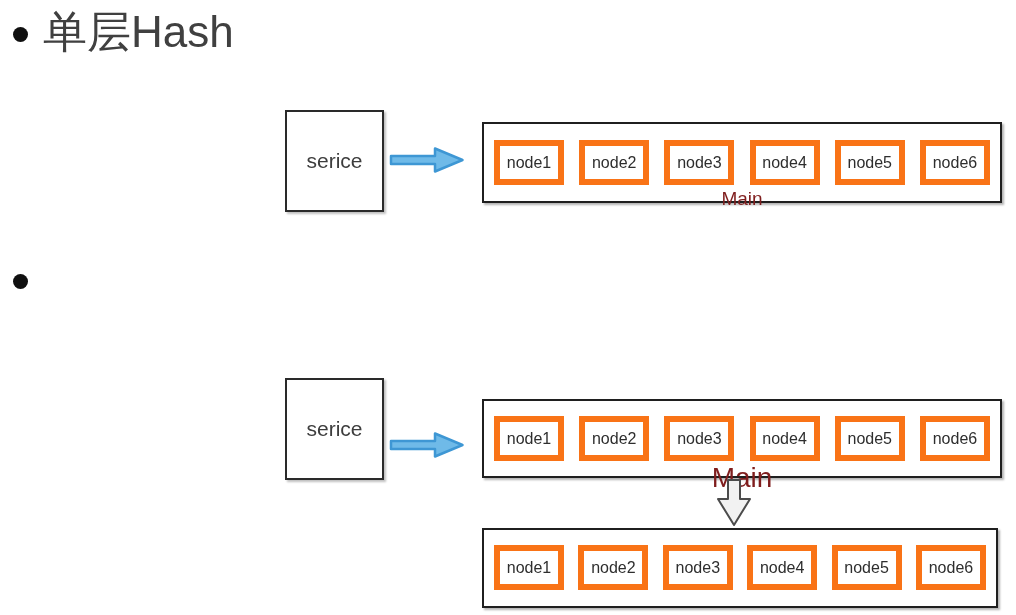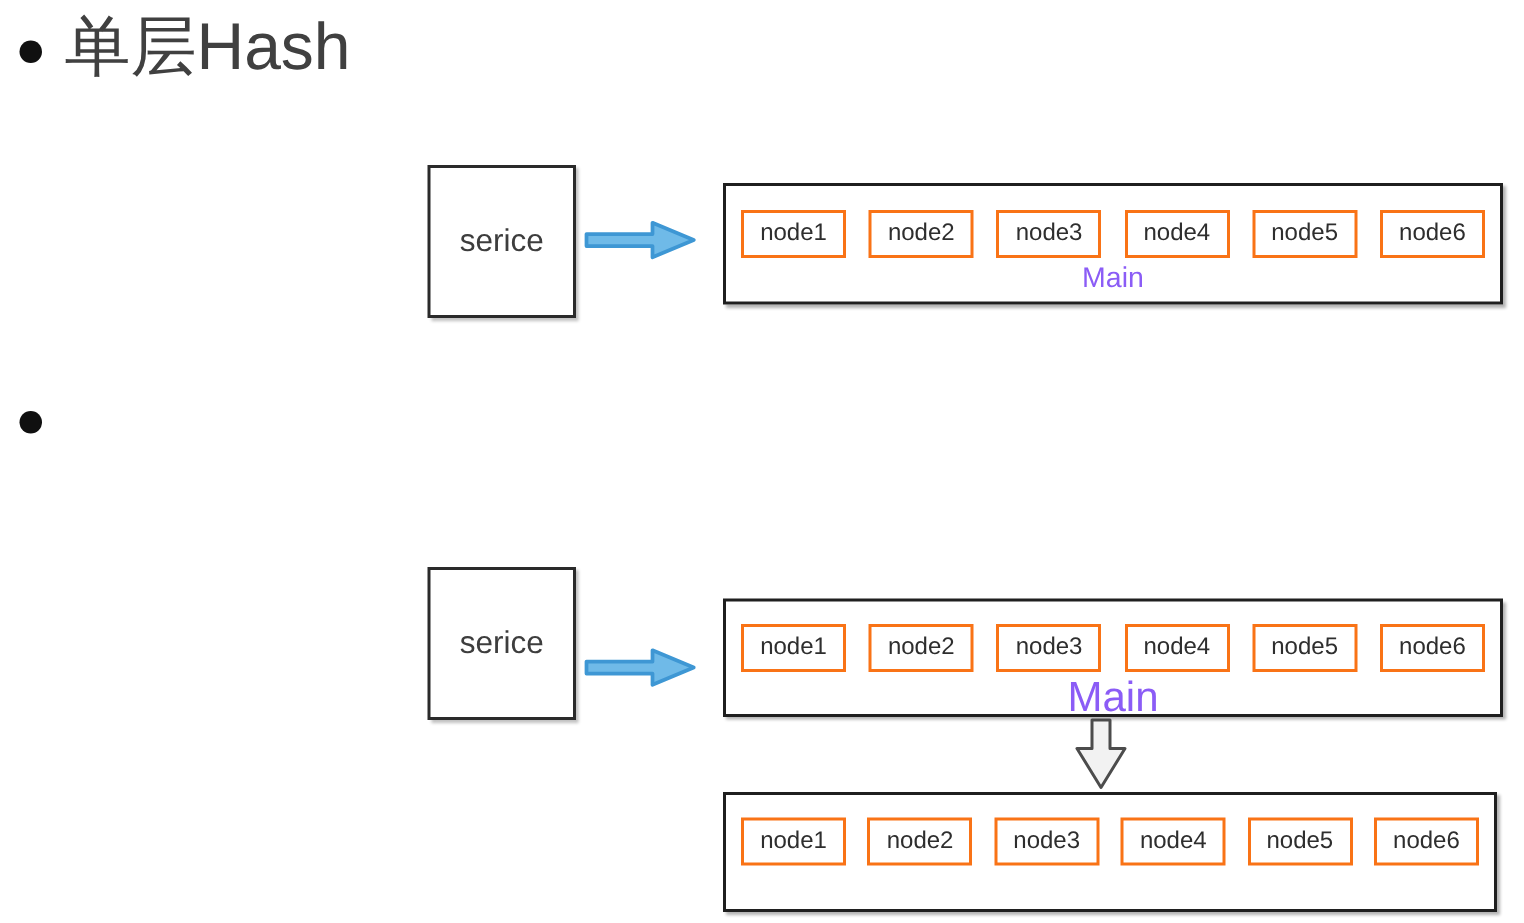--- a/index.html
+++ b/index.html
@@ -45,29 +45,29 @@
     box-shadow: 2px 2px 2px rgba(0,0,0,0.3);
     display: flex;
     flex-direction: column;
   }
   .node-row {
     display: flex;
     justify-content: space-between;
     padding: 0 10px;
   }
   .node-box {
-    width: 70px; height: 32px;
-    border: 2px solid #f97316;
+    width: 70px; height: 45px;
+    border: 6px solid #f97316;
     background: #ffffff;
     display: flex; align-items: center; justify-content: center;
     font-size: 16px;
     color: #2e2e2e;
     white-space: nowrap;
   }
-  .cluster-label { text-align: center; color: #8b5cf6; }
+  .cluster-label { text-align: center; color: #7f1d1d; }
   .label-sm { font-size: 19px; margin-top: 3px; }
   .label-lg { font-size: 28px; margin-top: 1px; }
 
   svg { display: block; }
 </style>
 </head>
 <body>
 
 <div class="abs heading" style="left:8px; top:6px;">
   <span class="bullet"></span>

